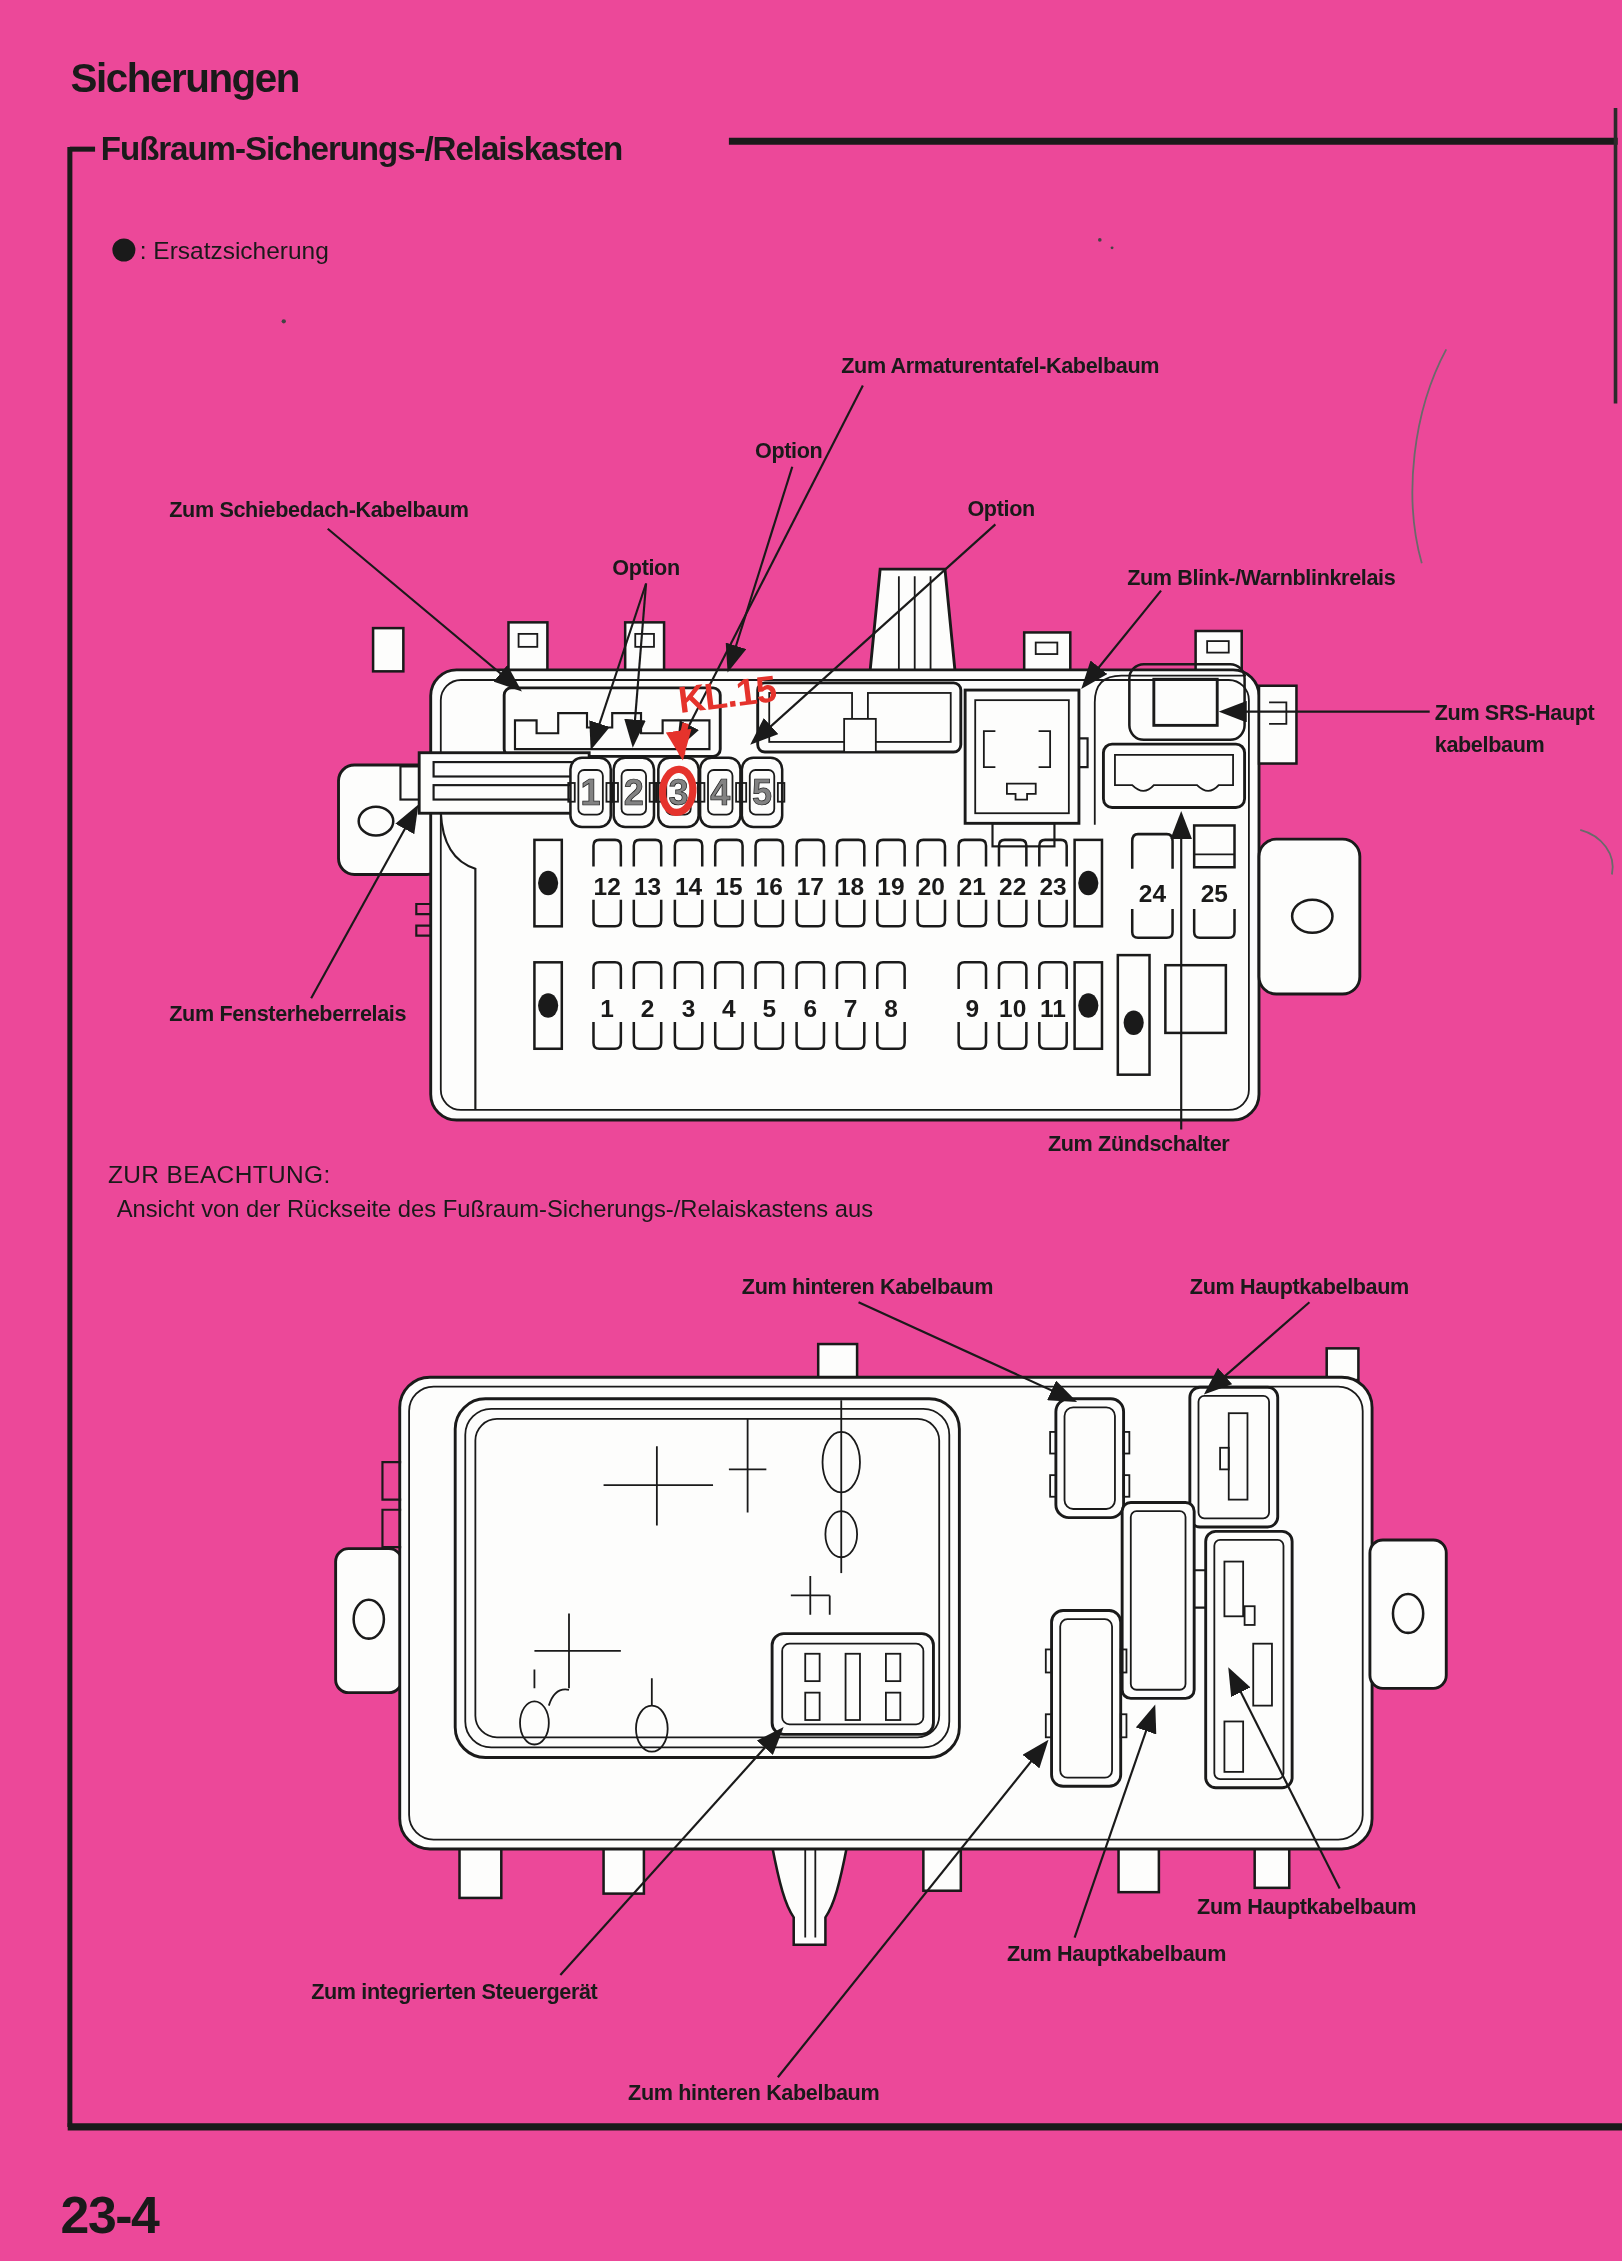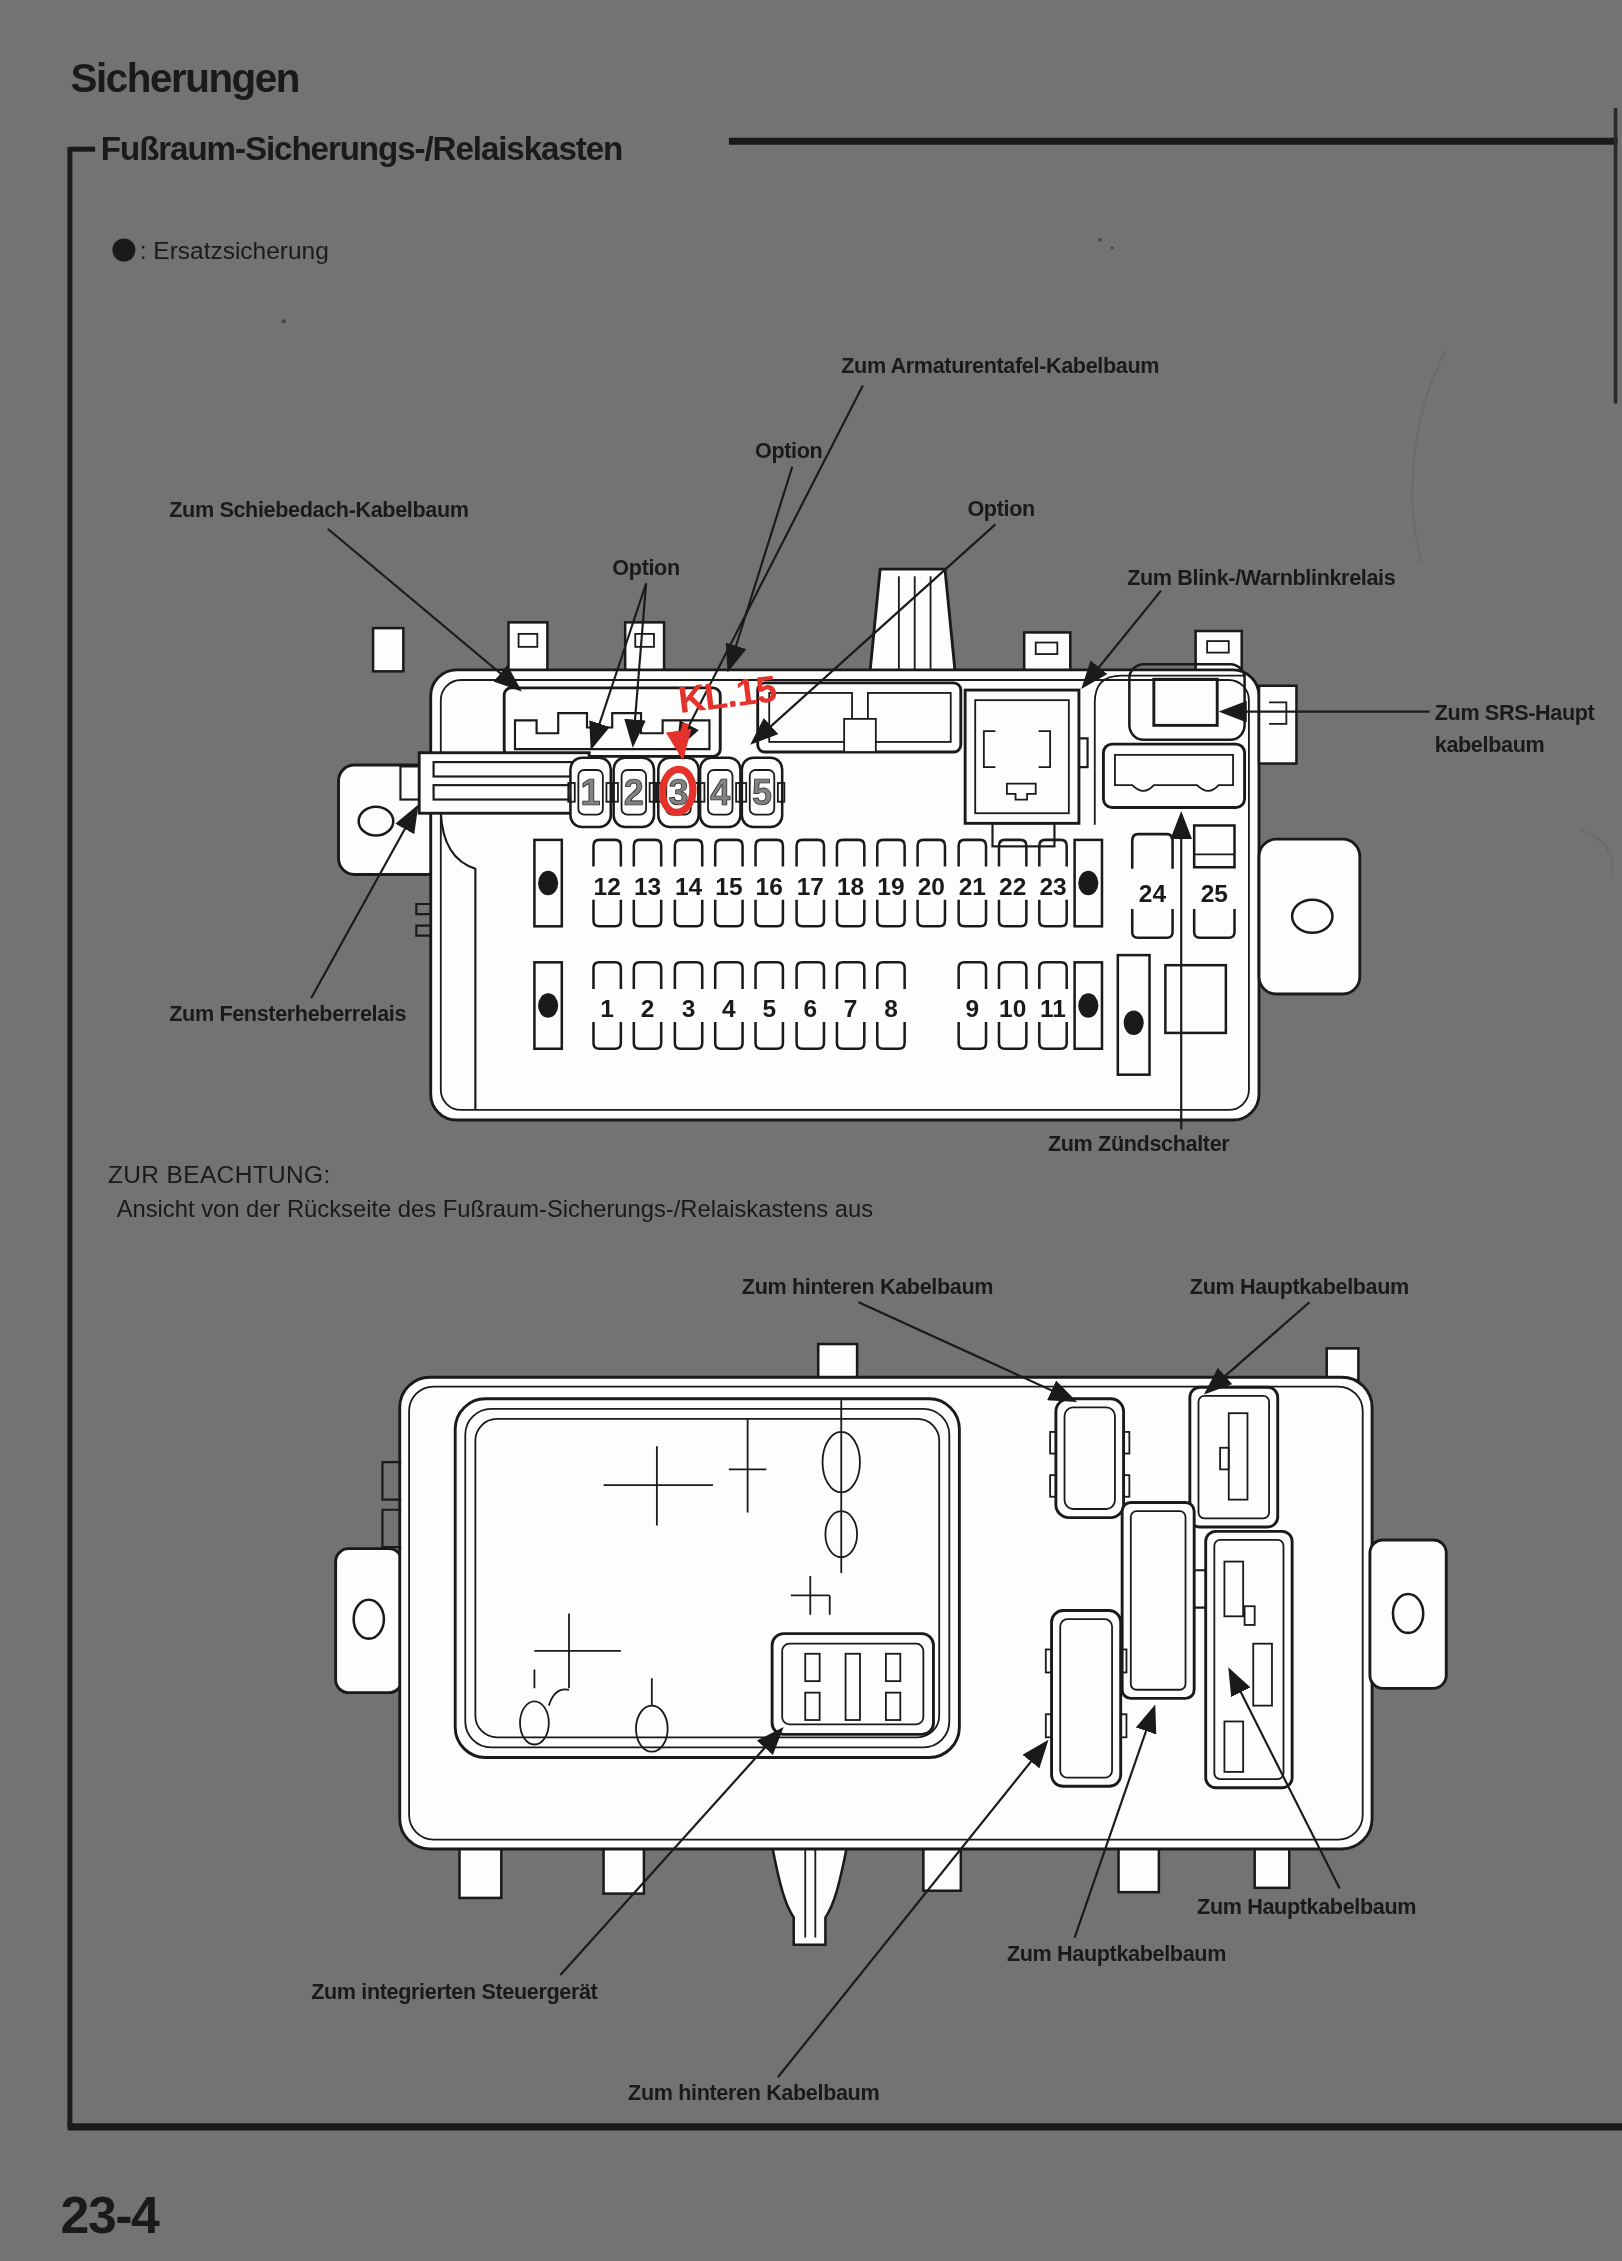--- a/index.html
+++ b/index.html
@@ -1,16 +1,16 @@
 <!DOCTYPE html>
 <html style="font-size:11.5px"><head>
 <meta charset="utf-8">
 <style>
   html,body{margin:0;padding:0;background:#ffffff;}
-  .page{position:relative;width:1622px;height:2261px;background:#737373;overflow:hidden;}
+  .page{position:relative;width:1622px;height:2261px;background:#ec4899;overflow:hidden;}
   svg{display:block;position:absolute;inset:0;}
   text{font-family:"Liberation Sans",sans-serif;fill:#1a1a1a;}
   .ttl{font-size:56px;font-weight:bold;letter-spacing:-2px;}
   .sec{font-size:46px;font-weight:bold;letter-spacing:-1.5px;}
   .lbl{font-size:30px;font-weight:bold;letter-spacing:-0.5px;}
   .note-h{font-size:34px;font-weight:normal;letter-spacing:0.5px;}
   .note-b{font-size:33px;font-weight:normal;}
   .legend{font-size:34px;font-weight:normal;}
   .fnum{font-size:34px;font-weight:bold;text-anchor:middle;}
   .rnum{font-size:50px;font-weight:bold;text-anchor:middle;fill:#828282;}

